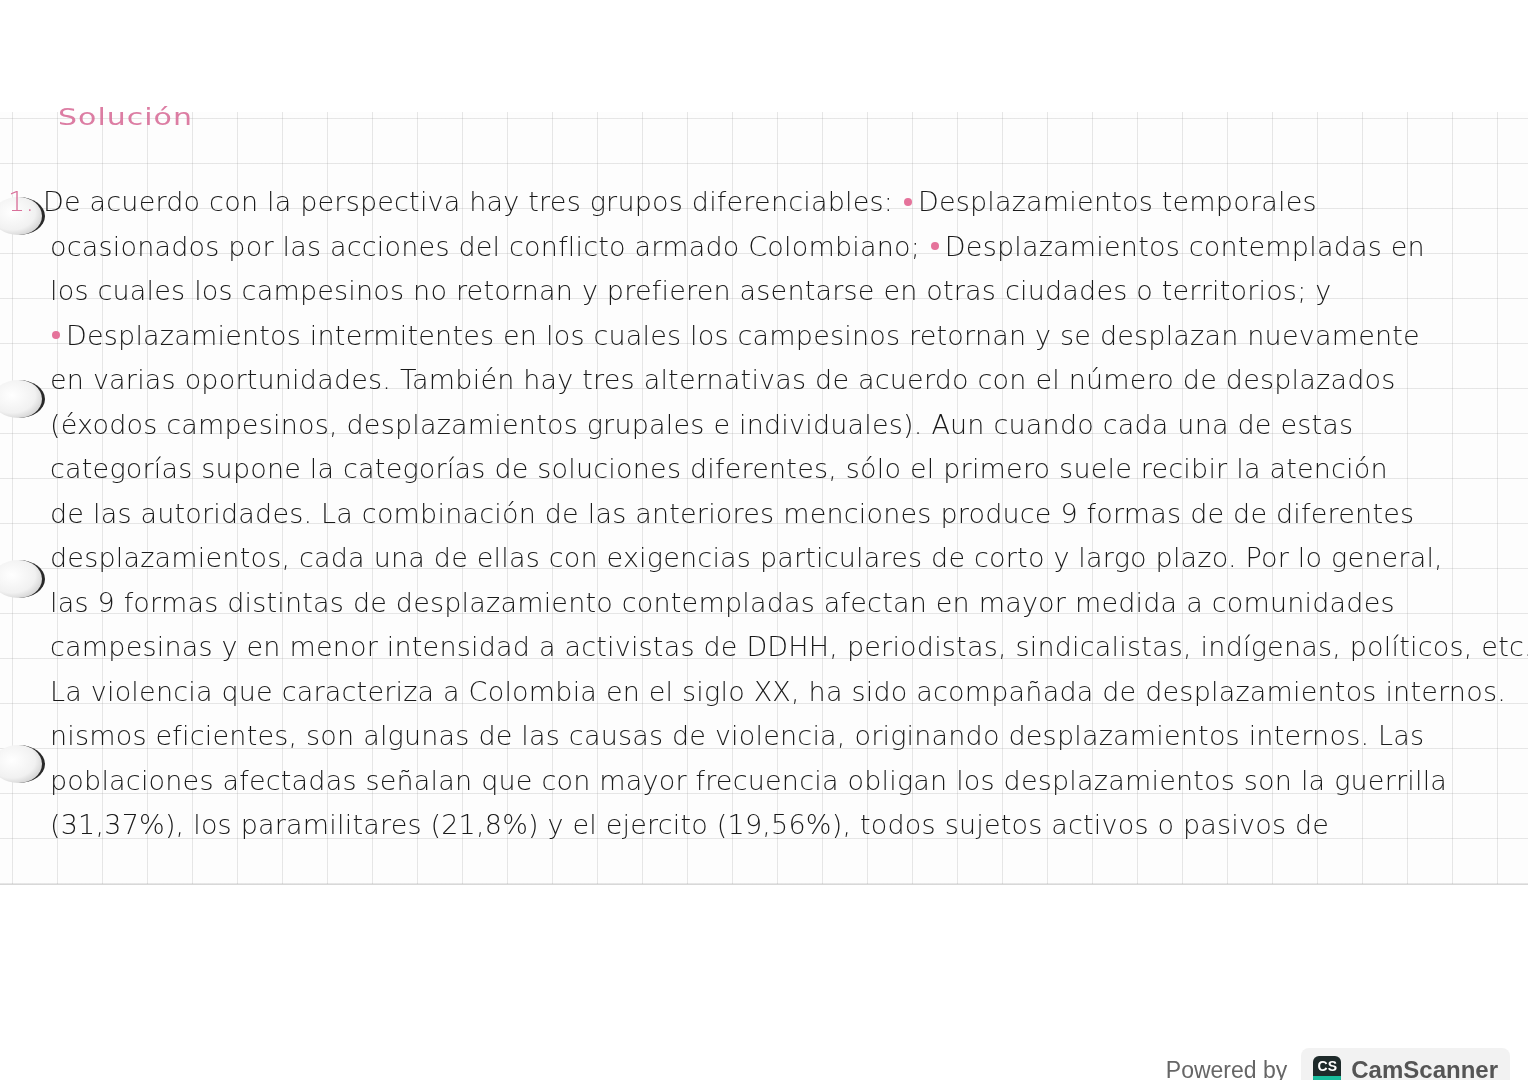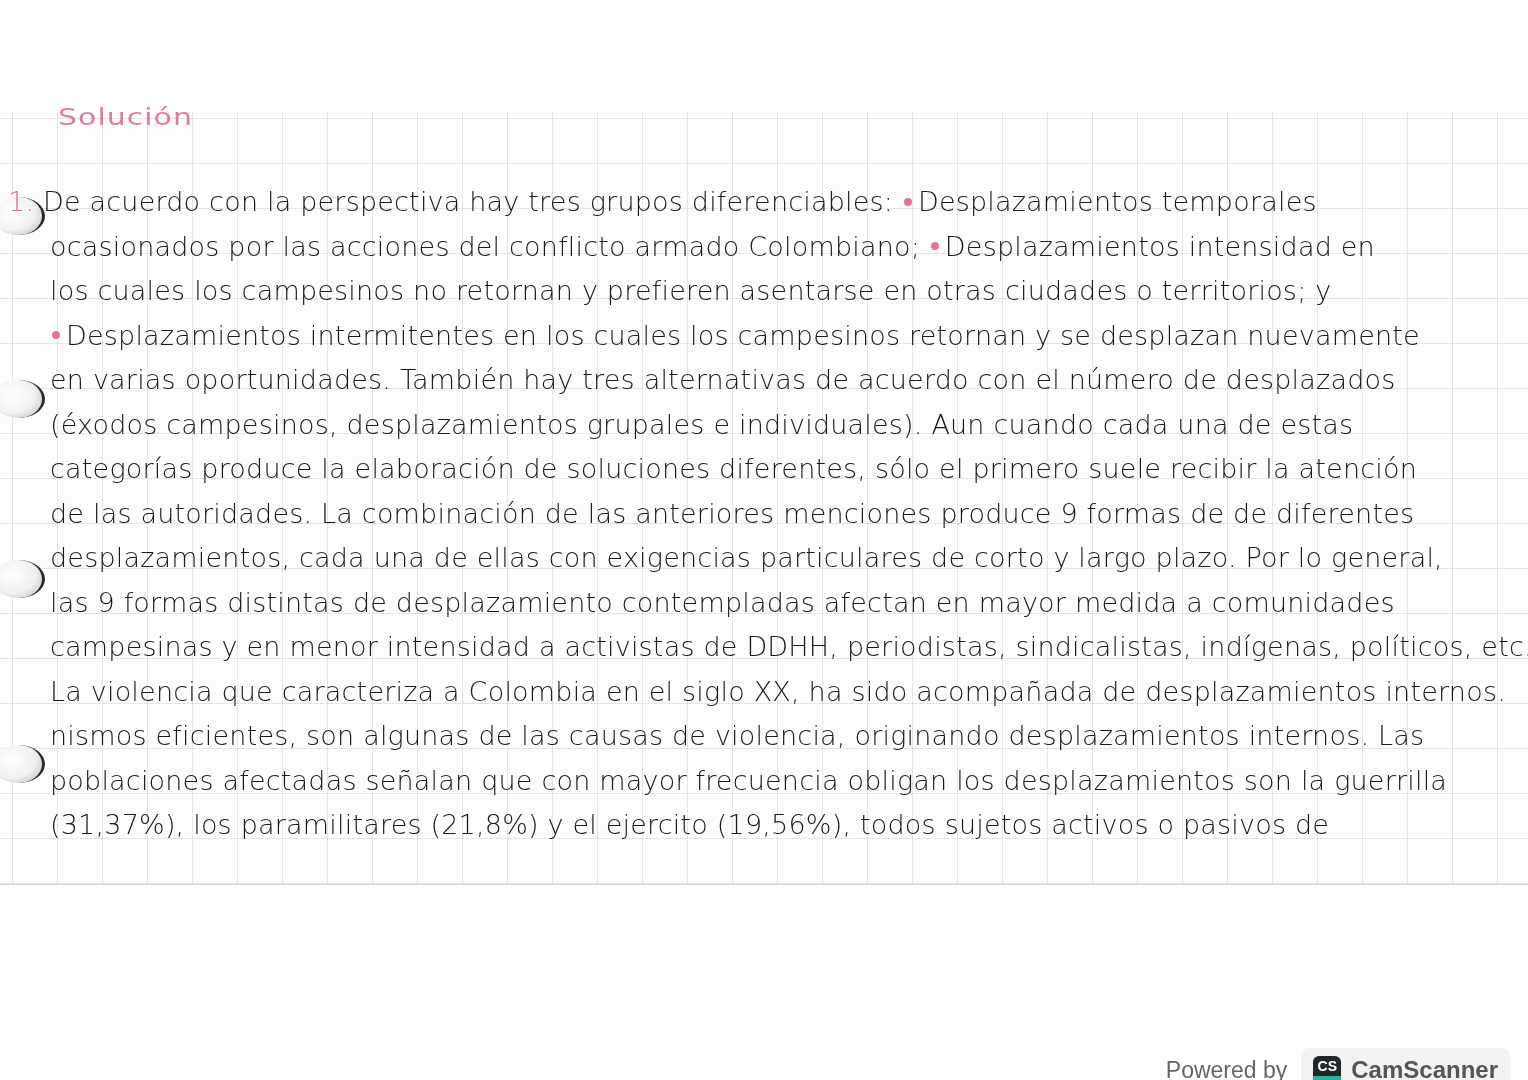--- a/index.html
+++ b/index.html
@@ -37,26 +37,26 @@
 
 <div class="ring" style="top:197px;"></div>
 <div class="ring" style="top:380px;"></div>
 <div class="ring" style="top:560px;"></div>
 <div class="ring" style="top:745px;"></div>
 
 <div class="heading">Solución</div>
 
 <div class="text-block" id="text-block">
     <div class="line"><span class="num" style="margin-left: -42px;">1. </span><span>De acuerdo con la perspectiva hay tres grupos diferenciables: </span><span class="bullet" style="background: rgb(229, 115, 155);"></span><span>Desplazamientos temporales</span></div>
-    <div class="line"><span>ocasionados por las acciones del conflicto armado Colombiano; </span><span class="bullet" style="background: rgb(229, 115, 155);"></span><span>Desplazamientos intensidad en</span></div>
+    <div class="line"><span>ocasionados por las acciones del conflicto armado Colombiano; </span><span class="bullet" style="background: rgb(229, 115, 155);"></span><span>Desplazamientos contempladas en</span></div>
     <div class="line"><span>los cuales los campesinos no retornan y prefieren asentarse en otras ciudades o territorios; y</span></div>
     <div class="line"><span class="bullet" style="background: rgb(229, 115, 155);"></span><span>Desplazamientos intermitentes en los cuales los campesinos retornan y se desplazan nuevamente</span></div>
     <div class="line"><span>en varias oportunidades. También hay tres alternativas de acuerdo con el número de desplazados</span></div>
     <div class="line"><span>(éxodos campesinos, desplazamientos grupales e individuales). Aun cuando cada una de estas</span></div>
-    <div class="line"><span>categorías produce la elaboración de soluciones diferentes, sólo el primero suele recibir la atención</span></div>
+    <div class="line"><span>categorías supone la categorías de soluciones diferentes, sólo el primero suele recibir la atención</span></div>
     <div class="line"><span>de las autoridades. La combinación de las anteriores menciones produce 9 formas de de diferentes</span></div>
     <div class="line"><span>desplazamientos, cada una de ellas con exigencias particulares de corto y largo plazo. Por lo general,</span></div>
     <div class="line"><span>las 9 formas distintas de desplazamiento contempladas afectan en mayor medida a comunidades</span></div>
     <div class="line"><span>campesinas y en menor intensidad a activistas de DDHH, periodistas, sindicalistas, indígenas, políticos, etc.</span></div>
     <div class="line"><span>La violencia que caracteriza a Colombia en el siglo XX, ha sido acompañada de desplazamientos internos.</span></div>
     <div class="line"><span>nismos eficientes, son algunas de las causas de violencia, originando desplazamientos internos. Las</span></div>
     <div class="line"><span>poblaciones afectadas señalan que con mayor frecuencia obligan los desplazamientos son la guerrilla</span></div>
     <div class="line"><span>(31,37%), los paramilitares (21,8%) y el ejercito (19,56%), todos sujetos activos o pasivos de</span></div>
   </div>
 

